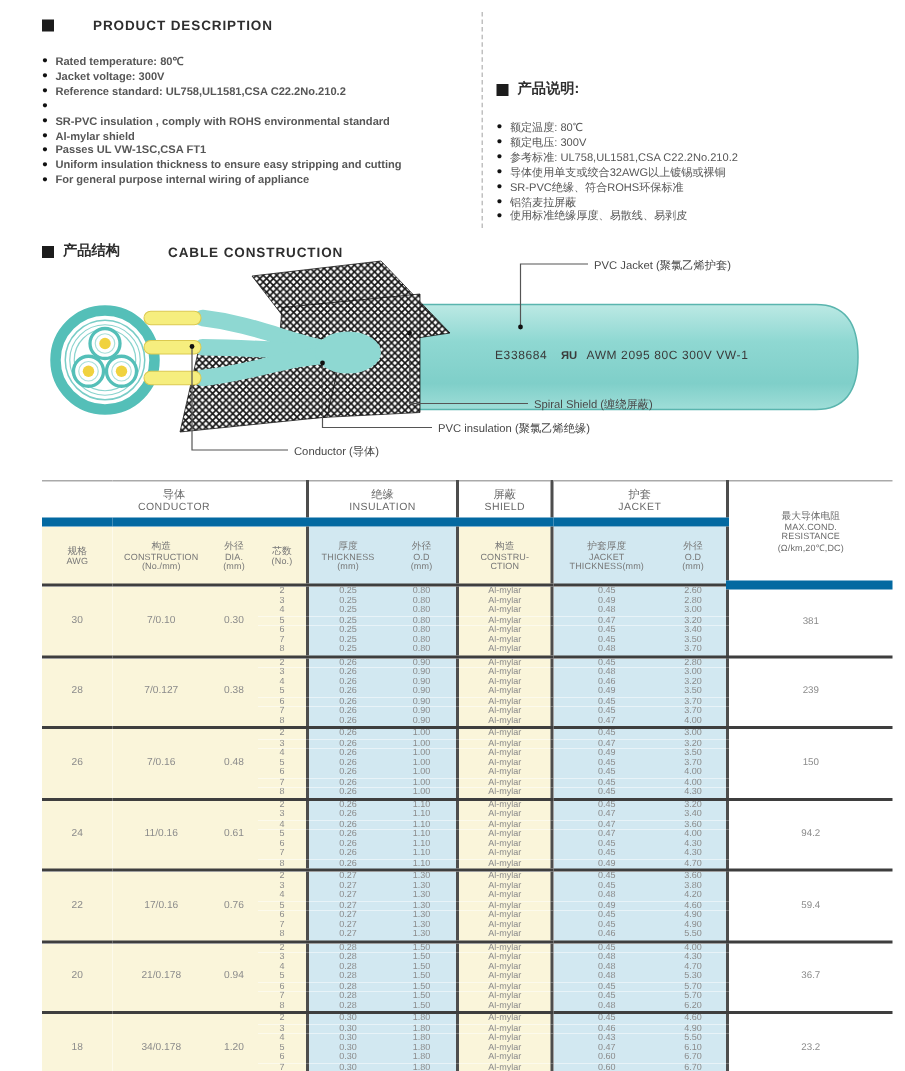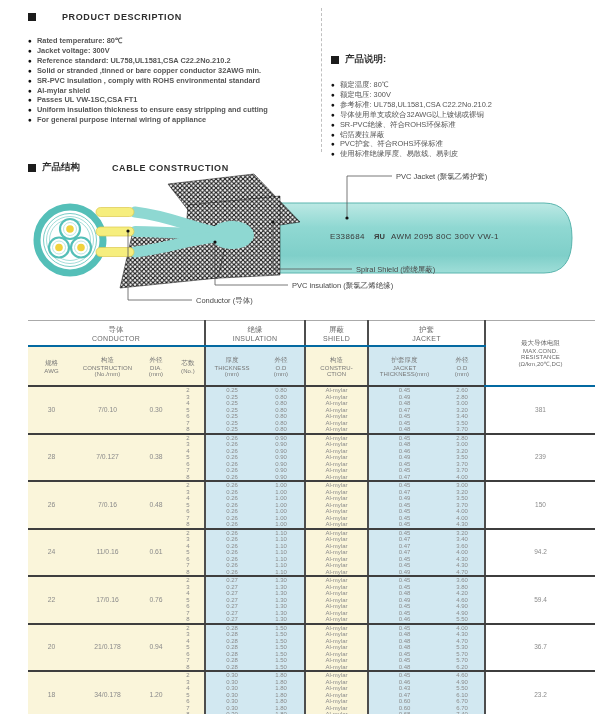--- a/index.html
+++ b/index.html
@@ -11,21 +11,21 @@
   .t-en{font-size:9px;font-weight:bold;letter-spacing:.6px;padding-left:20px;}
   .t-cn{font-size:9.5px;font-weight:bold;}
   
   ul.bullets{list-style:none;margin:6px 0 0 0;padding:0;}
   ul.bullets li{display:flex;gap:5px;font-size:7.4px;line-height:9.9px;color:#565656;white-space:nowrap;}
   ul.bullets .dot{font-size:6.5px;line-height:9.9px;color:#111;flex:0 0 auto;}
   .divider{border-left:1px dashed #c0c0c0;width:0;}
   
   table#spec-table{border-collapse:collapse;table-layout:fixed;width:567px;font-size:6px;color:#8b8b8b;border-top:1px solid #aaa;}
   #spec-table th,#spec-table td{padding:0;margin:0;text-align:center;vertical-align:middle;font-weight:normal;overflow:hidden;}
-  #spec-table thead tr.grp th{background:#fff;height:24px;border-bottom:2px solid #0369a1;color:#6a6a6a;}
+  #spec-table thead tr.grp th{background:#fff;height:24px;border-bottom:6px solid #0369a1;color:#6a6a6a;}
   #spec-table thead tr.sub th{height:38px;border-bottom:2px solid #3e3e3e;color:#777;}
   .gcn{font-size:7.5px;}
   .gen{font-size:7px;letter-spacing:.3px;}
   .hcn{font-size:6.5px;}
   .hen{font-size:6px;letter-spacing:.1px;}
   .bg-y{background:#FAF5DA;}
   .bg-b{background:#D2E8F1;}
   .bg-w{background:#fff;}
   .gl{border-left:2px solid #4d4d4d;}
   .bb{border-bottom:2px solid #3e3e3e;}
@@ -53,21 +53,20 @@
     <li>
         <span class="dot">●</span>
         <span>Jacket voltage: 300V</span>
       </li>
     <li>
         <span class="dot">●</span>
         <span>Reference standard: UL758,UL1581,CSA C22.2No.210.2</span>
       </li>
     <li>
         <span class="dot">●</span>
-        <span>Solid or stranded ,tinned or bare copper conductor 32AWG min.</span>
       </li>
     <li>
         <span class="dot">●</span>
         <span>SR-PVC insulation , comply with ROHS environmental standard</span>
       </li>
     <li>
         <span class="dot">●</span>
         <span>Al-mylar shield</span>
       </li>
     <li>
@@ -109,24 +108,20 @@
         <span class="dot">●</span>
         <span>导体使用单支或绞合32AWG以上镀锡或裸铜</span>
       </li>
     <li>
         <span class="dot">●</span>
         <span>SR-PVC绝缘、符合ROHS环保标准</span>
       </li>
     <li>
         <span class="dot">●</span>
         <span>铝箔麦拉屏蔽</span>
-      </li>
-    <li>
-        <span class="dot">●</span>
-        <span>PVC护套、符合ROHS环保标准</span>
       </li>
     <li>
         <span class="dot">●</span>
         <span>使用标准绝缘厚度、易散线、易剥皮</span>
       </li>
   </ul>
 </div>
 
 <div class="abs sec-title" style="left:28px;top:161px;">
   <span class="sq"></span>

